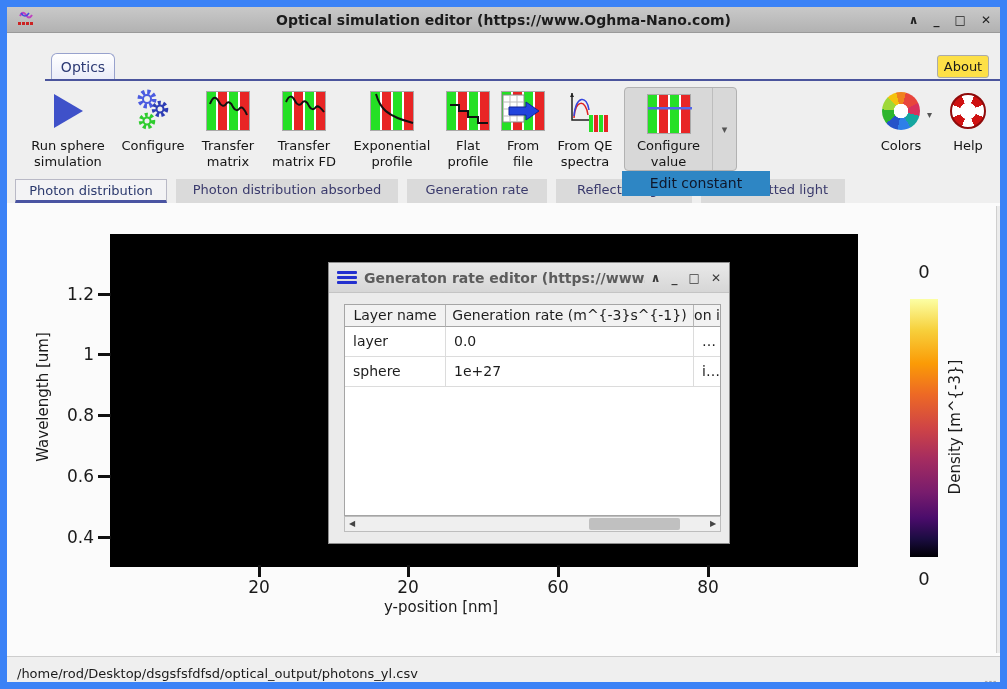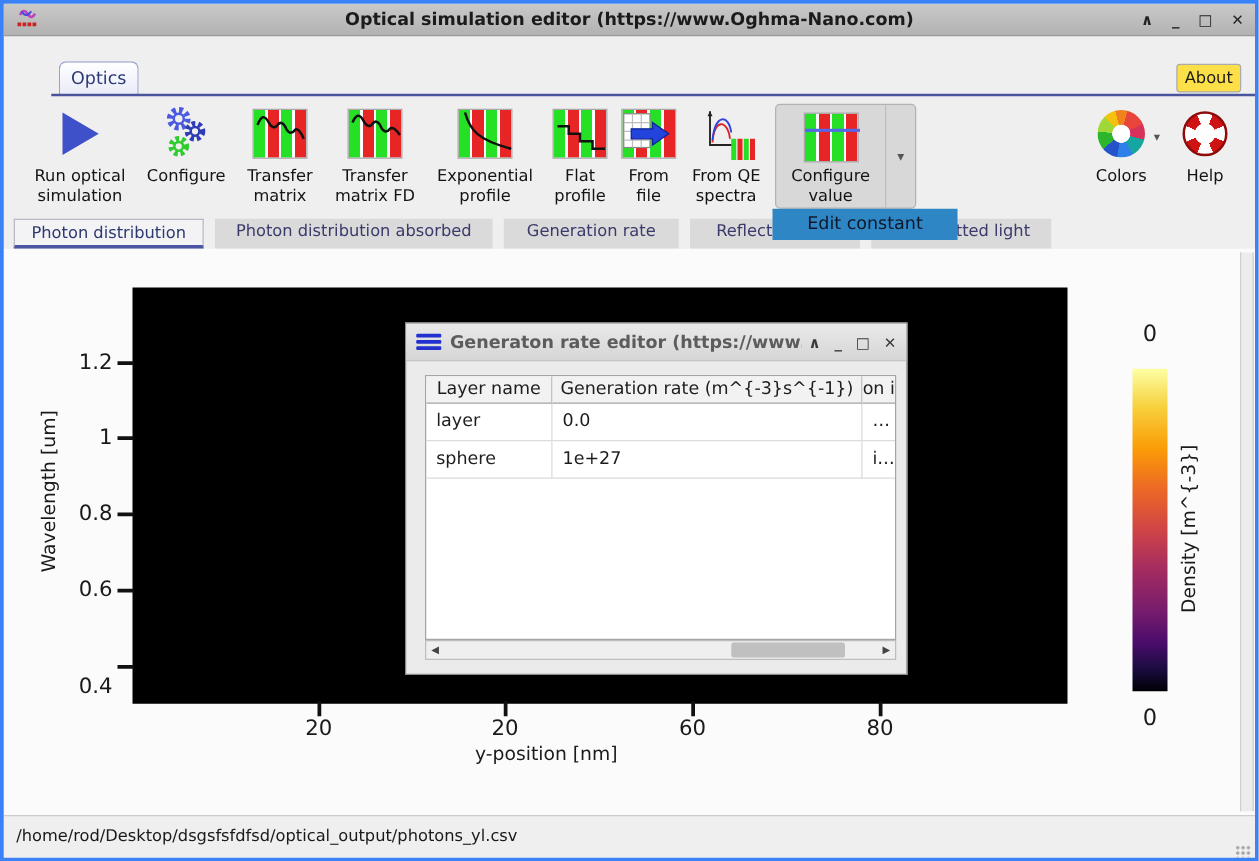--- a/index.html
+++ b/index.html
@@ -1,17 +1,17 @@
 <!DOCTYPE html>
 <html><head>
 <meta charset="utf-8">
 <style>
   *{margin:0;padding:0;box-sizing:border-box}
   html,body{width:1007px;height:689px;background:#efefef;font-family:"DejaVu Sans",sans-serif;}
-  .screen{position:relative;width:1007px;height:689px;background:#efefef;border:3px solid #3b82f6;overflow:hidden}
+  .screen{position:relative;width:1007px;height:689px;background:#efefef;border:7px solid #3b82f6;overflow:hidden}
 
   
   .titlebar{position:absolute;left:0;top:0;right:0;height:26px;background:linear-gradient(#c9c9c9,#b2b2b2);display:flex;align-items:center;padding:0 9px;border-bottom:1px solid #9a9a9a}
   .tb-title{position:absolute;left:0;right:0;text-align:center;font-weight:bold;font-size:14px;color:#1b1b1b;pointer-events:none}
   .tb-controls{margin-left:auto;display:flex;gap:15px;z-index:2}
   .tb-btn{font-size:12px;color:#222;font-weight:bold;line-height:26px}
 
   
   .optics-tab{position:absolute;left:44px;top:46px;width:64px;height:27px;background:linear-gradient(#ffffff,#e9ebf8);border:1px solid #98a2cd;border-bottom:none;border-radius:6px 6px 0 0;color:#2d3a74;font-size:14px;text-align:center;line-height:26px}
   .about-btn{position:absolute;right:11px;top:48px;width:52px;height:23px;background:#fde047;border:1px solid #ababab;border-radius:3px;font-size:13px;color:#1b1b1b;text-align:center;line-height:21px}
@@ -119,21 +119,21 @@
   <div class="about-btn">About</div>
   <div class="ribbon-line"></div>
 
   <div class="toolbar">
 
     <div class="titem" style="left:15px;width:92px">
       <div class="ticon">
           <div class="play"></div>
         </div>
       <div class="tlabel">
-          <span class="tline">Run optical</span>
+          <span class="tline">Run sphere</span>
           <span class="tline">simulation</span>
         </div>
     </div>
 
     <div class="titem" style="left:106px;width:80px">
       <div class="ticon">
         <svg width="46" height="46" fill="none">
           <circle cx="17" cy="11" r="7" stroke="#4b5be0" stroke-width="5" stroke-dasharray="3 2.5"></circle>
           <circle cx="17" cy="11" r="4" stroke="#4b5be0" stroke-width="2"></circle>
           <circle cx="30" cy="21" r="6" stroke="#2d3db5" stroke-width="4.5" stroke-dasharray="2.8 2.3"></circle>
@@ -296,21 +296,21 @@
 
     <div class="ytickmark" style="top:90px"></div>
     <div class="ytickmark" style="top:150px"></div>
     <div class="ytickmark" style="top:211px"></div>
     <div class="ytickmark" style="top:272px"></div>
     <div class="ytickmark" style="top:333px"></div>
     <div class="yticklab" style="top:81px">1.2</div>
     <div class="yticklab" style="top:141px">1</div>
     <div class="yticklab" style="top:202px">0.8</div>
     <div class="yticklab" style="top:263px">0.6</div>
-    <div class="yticklab" style="top:340px">0.4</div>
+    <div class="yticklab" style="top:324px">0.4</div>
 
     <div class="xtickmark" style="left:251px"></div>
     <div class="xtickmark" style="left:400px"></div>
     <div class="xtickmark" style="left:550px"></div>
     <div class="xtickmark" style="left:700px"></div>
     <div class="xticklab" style="left:230px">20</div>
     <div class="xticklab" style="left:379px">20</div>
     <div class="xticklab" style="left:529px">60</div>
     <div class="xticklab" style="left:679px">80</div>
 

